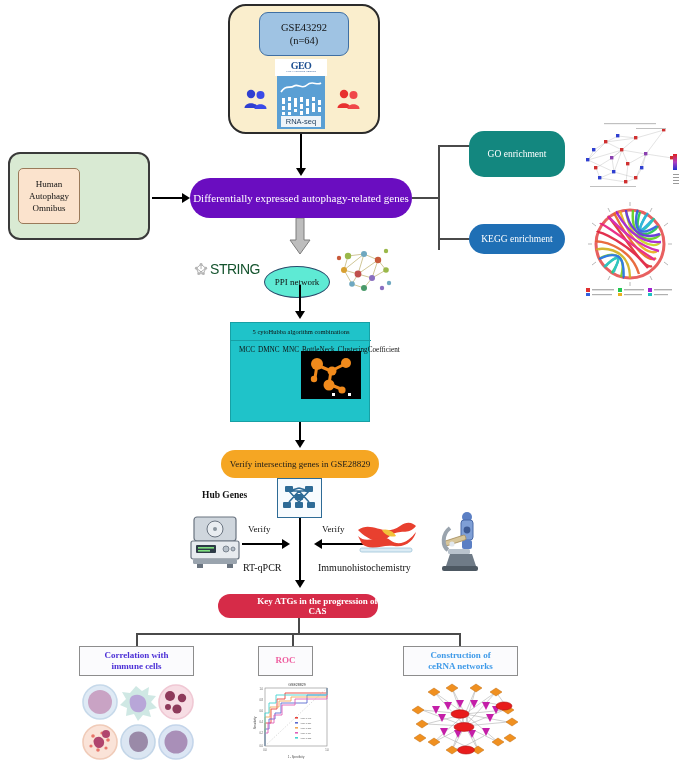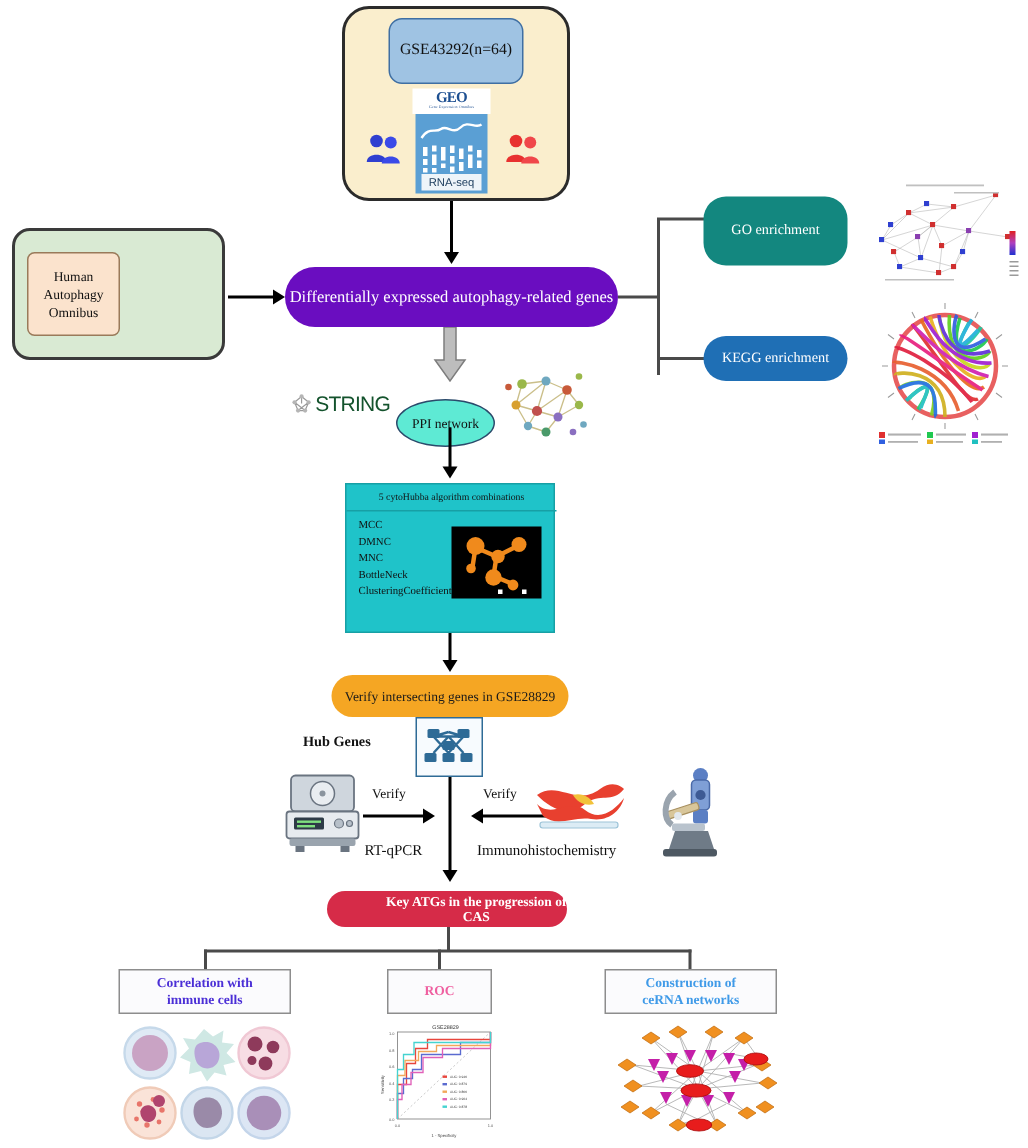--- a/index.html
+++ b/index.html
@@ -30,21 +30,21 @@
     border-right:8px solid #000; }
 
   
   .geo-card {
     left:228px; top:4px; width:152px; height:130px;
     background:#faeecd; border:2.5px solid #2b2b2b; border-radius:18px;
   }
   .gse-box {
     left:259px; top:12px; width:90px; height:44px;
     background:#9fc3e3; border:1.5px solid #3f6fa3; border-radius:9px;
-    display:flex; flex-direction:row; align-items:center; justify-content:center;
+    display:flex; flex-direction:column; align-items:center; justify-content:center;
     font-size:10.5px; color:#111; line-height:1.25;
   }
   .geo-logo-wrap { left:275px; top:59px; width:52px; height:70px; }
   .geo-logo {
     position:absolute; left:0; top:0; width:52px; height:17px;
     background:#fff; display:flex; flex-direction:column;
     align-items:center; justify-content:center;
   }
   .geo-word { font-size:10px; font-weight:bold; color:#1d4f91; letter-spacing:-0.5px;
      font-family:"Liberation Serif", serif; line-height:1; }
@@ -127,21 +127,21 @@
     background:#1fc3c9; border:1px solid #17a0a5;
   }
   .hubba-head {
     position:absolute; left:0; top:0; width:140px; height:18px;
     border-bottom:1px solid #17a0a5;
     display:flex; align-items:center; justify-content:center;
     font-size:6.5px; color:#111;
   }
   .hubba-list {
     position:absolute; left:8px; top:20px; width:92px;
-    display:flex; flex-direction:column; gap:3px;
+    display:flex; gap:3px;
     font-size:7.2px; color:#111; padding-top:3px;
   }
   .hubba-thumb {
     position:absolute; left:70px; top:28px; width:60px; height:48px;
     background:#000;
   }
 
   
   .hub-node-card {
     left:277px; top:478px; width:45px; height:40px;
@@ -154,21 +154,21 @@
   .method-label { position:absolute; font-size:10px; color:#111; }
 
   
   .bottom-box {
     position:absolute; height:30px; background:#fbfbfd;
     border:1px solid #8d8d8d;
     display:flex; flex-direction:column; align-items:center; justify-content:center;
     font-size:9px; font-weight:bold; line-height:1.25; text-align:center;
   }
   .bb1 { left:79px; top:646px; width:115px; color:#4b2fd6; }
-  .bb2 { left:258px; top:646px; width:70px; color:#ef5fa0; }
+  .bb2 { left:258px; top:646px; width:55px; color:#ef5fa0; }
   .bb3 { left:403px; top:646px; width:115px; color:#3f9ae8; }
   .svgbox { position:absolute; }
 </style>
 </head>
 <body>
 
 <div class="stage">
 
   <div class="abs geo-card"></div>
 

